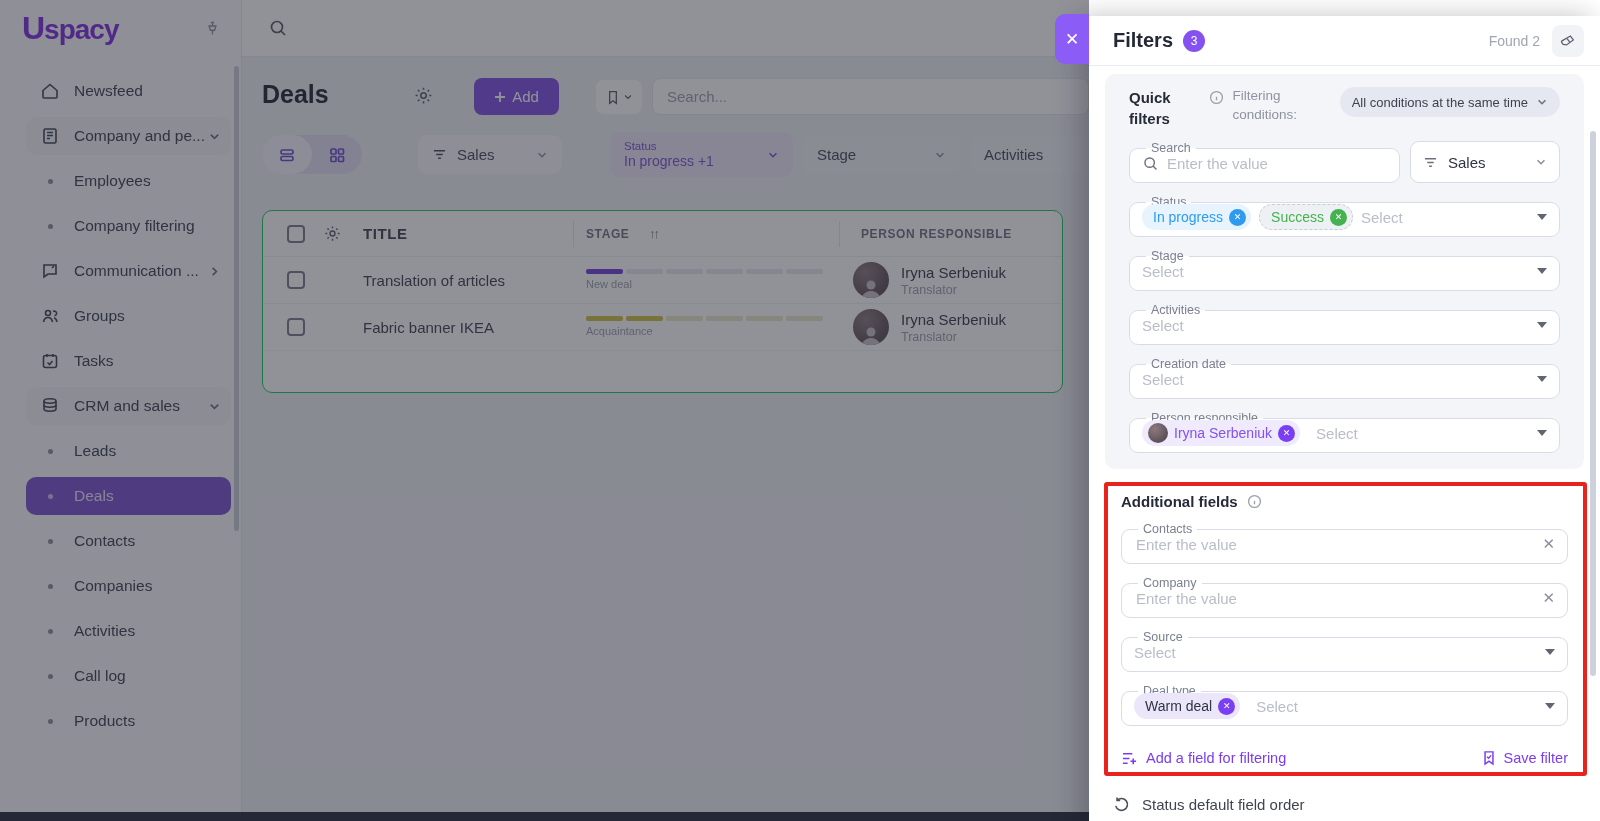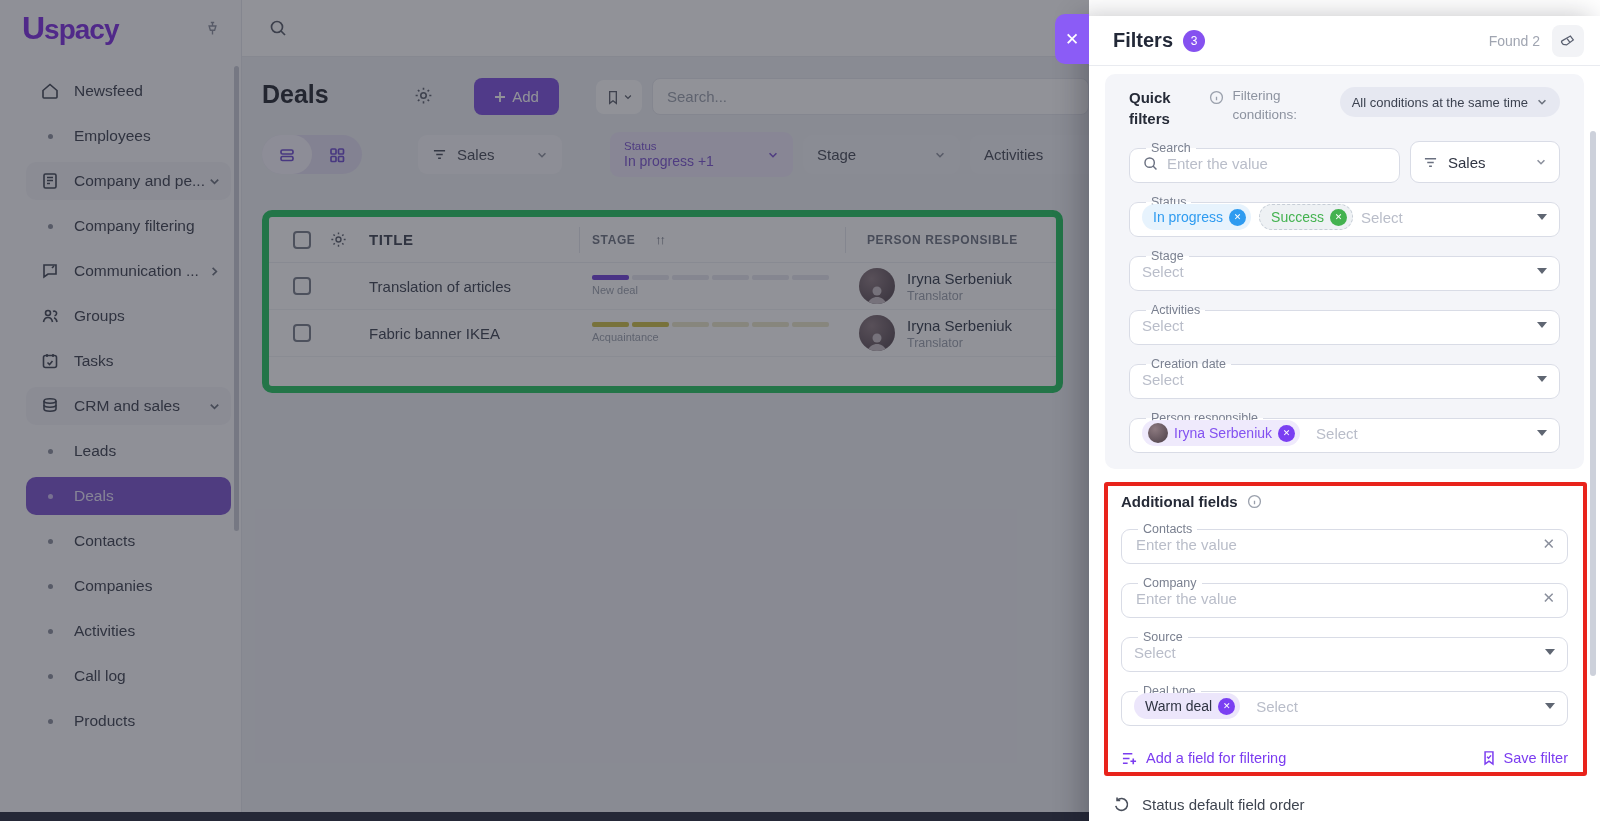--- a/index.html
+++ b/index.html
@@ -46,21 +46,21 @@
   .tb-status { left:610px; top:132px; width:183px; height:45px; background:#ece7f8; flex-direction:row; }
   .tb-status .col { display:flex; flex-direction:column; line-height:1.25; }
   .tb-status .sl { font-size:11.5px; color:#7a52d0; }
   .tb-status .sv { font-size:14px; color:#7a52d0; }
   .tb-status .chev { margin-left:auto; color:#7a52d0; }
   .tb-stage { left:803px; top:135px; width:157px; background:#f1f2f6; }
   .tb-stage .chev { margin-left:auto; color:#8a8f9c; }
   .tb-activities { left:970px; top:135px; width:130px; background:#f1f2f6; }
 
   
-  .table-card { position:absolute; left:262px; top:210px; width:801px; height:183px; background:#fff; border-radius:10px; border:7px solid #22c55e; }
+  .table-card { position:absolute; left:262px; top:210px; width:801px; height:183px; background:#fff; border-radius:10px; border:1px solid #22c55e; }
   .t-head { height:46px; display:flex; align-items:center; border-bottom:1px solid #eceef2; position:relative; }
   .t-col { font-size:12px; font-weight:700; letter-spacing:.6px; color:#6d7380; }
   .t-div { position:absolute; top:10px; height:26px; width:1px; background:#e4e6ec; }
   .t-row { height:47px; display:flex; align-items:center; border-bottom:1px solid #f1f2f5; position:relative; }
   .cb { appearance:none; width:18px; height:18px; border:2px solid #777d89; border-radius:4px; background:transparent; margin-left:24px; flex:0 0 18px; }
   .t-gear { margin-left:18px; color:#5a5f6b; }
   .cell-title { position:absolute; left:100px; font-size:15px; color:#3c4250; }
   .cell-stage { position:absolute; left:323px; width:245px; }
   .segrow { display:flex; gap:3px; }
   .seg { width:37px; height:5px; border-radius:2px; display:block; }
@@ -149,39 +149,39 @@
       </div>
       <div class="nav">
         <div class="nav-item">
           <span class="nicon">
               <svg width="20" height="20" viewBox="0 0 20 20" fill="none" stroke="currentColor" stroke-width="1.6">
                 <path d="M3 9.5 10 3.5 17 9.5V16a1 1 0 0 1-1 1H4a1 1 0 0 1-1-1V9.5z"></path>
               </svg>
             </span>
           <span class="nlabel">Newsfeed</span>
         </div>
-        <div class="nav-item nav-sub">
-          <span class="bullet">
-              <i></i>
-            </span>
-          <span class="nlabel">Employees</span>
-        </div>
         <div class="nav-item nav-group">
           <span class="nicon">
               <svg width="20" height="20" viewBox="0 0 20 20" fill="none" stroke="currentColor" stroke-width="1.6">
                 <rect x="4" y="3" width="12" height="14" rx="1.5"></rect>
                 <path d="M7 6.5h6M7 9.5h6M7 12.5h3"></path>
               </svg>
             </span>
           <span class="nlabel">Company and pe...</span>
           <span class="chev">
               <svg width="13" height="13" viewBox="0 0 14 14" fill="none" stroke="currentColor" stroke-width="1.8">
                 <path d="M3 5l4 4 4-4"></path>
               </svg>
             </span>
+        </div>
+        <div class="nav-item nav-sub">
+          <span class="bullet">
+              <i></i>
+            </span>
+          <span class="nlabel">Employees</span>
         </div>
         <div class="nav-item nav-sub">
           <span class="bullet">
               <i></i>
             </span>
           <span class="nlabel">Company filtering</span>
         </div>
         <div class="nav-item">
           <span class="nicon">
               <svg width="20" height="20" viewBox="0 0 20 20" fill="none" stroke="currentColor" stroke-width="1.6">

